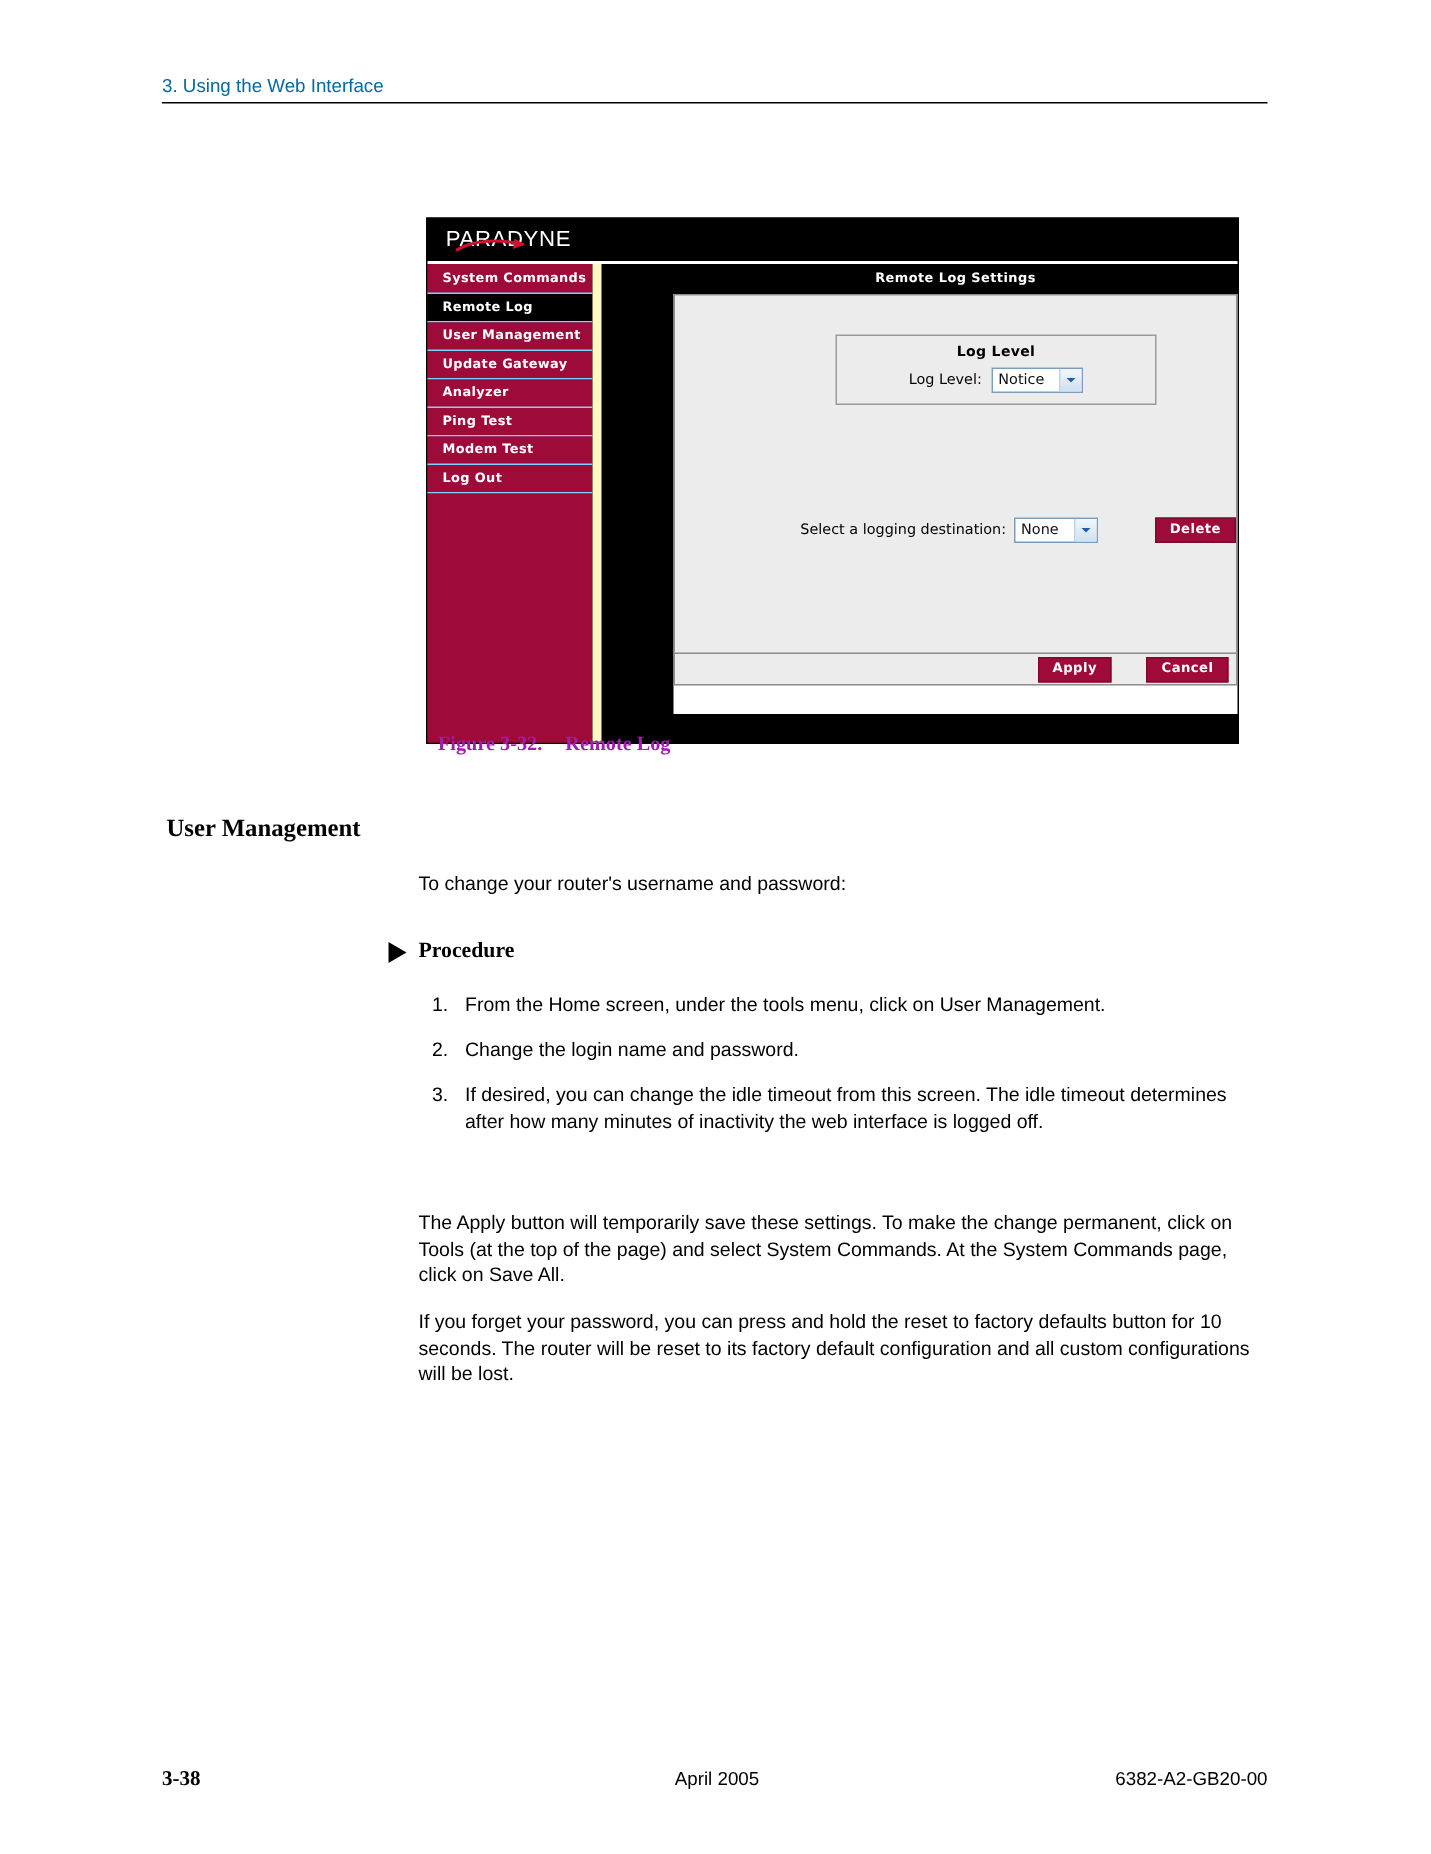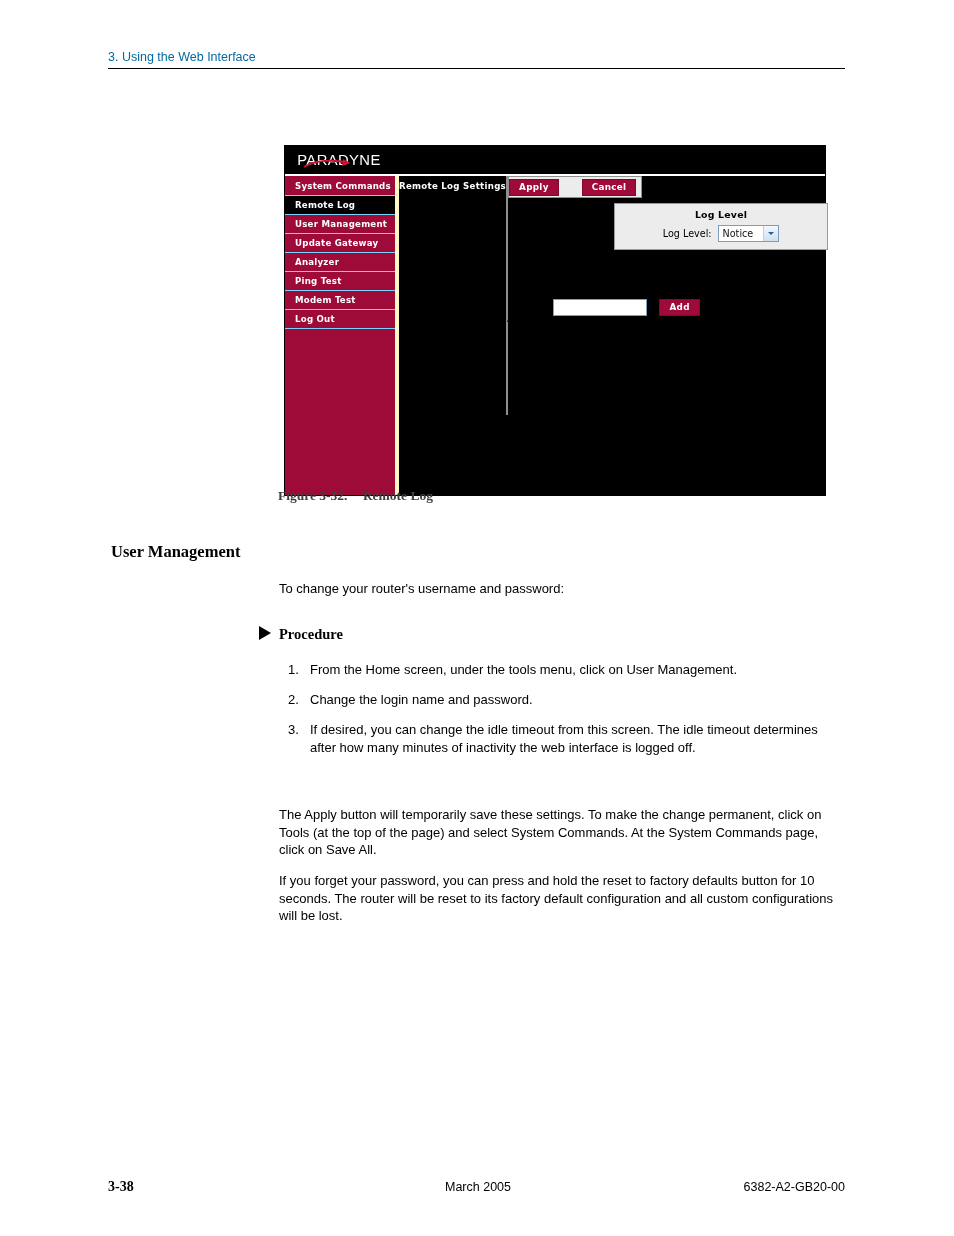--- a/index.html
+++ b/index.html
@@ -141,21 +141,23 @@
   }
   .side-filler {
     background: #9e0b38;
     height: 166px;
   }
 
   .content-col {
     flex: 1 1 auto;
     background: #000000;
     display: flex;
-    border-left: 4px solid #fef9c3;
+    flex-direction: column;
+    border-left: 6px solid #fef9c3;
+    padding-left: 48px;
   }
   .content-title {
     background: #000000;
     color: #ffffff;
     font-size: 8.6px;
     font-weight: bold;
     letter-spacing: 0.3px;
     text-align: center;
     padding: 5px 0 5px 0;
   }
@@ -286,26 +288,26 @@
     padding-right: 5px;
   }
   .content-tail {
     background: #ffffff;
     height: 19px;
   }
 
   
   .fig-caption {
     position: absolute;
-    left: 278px;
+    left: 292px;
     top: 488px;
     font-family: "Liberation Serif", serif;
     font-weight: bold;
     font-size: 13.5px;
-    color: #404040;
+    color: #a21caf;
   }
   .fig-caption .cap-label { margin-right: 12px; }
 
   
   .h-section {
     position: absolute;
     left: 111px;
     top: 542px;
     font-family: "Liberation Serif", serif;
     font-weight: bold;
@@ -317,21 +319,21 @@
     top: 580px;
     width: 566px;
     font-size: 13px;
     line-height: 18px;
   }
   .proc-head {
     position: absolute;
     left: 259px;
     top: 626px;
     display: flex;
-    align-items: flex-start;
+    align-items: center;
     gap: 8px;
   }
   .tri {
     width: 0; height: 0;
     border-top: 7px solid transparent;
     border-bottom: 7px solid transparent;
     border-left: 12px solid #000;
   }
   .proc-label {
     font-family: "Liberation Serif", serif;
@@ -440,26 +442,31 @@
               <span class="fld-label">Log Level:</span>
               <span class="xp-select">
                 <span class="val">Notice</span>
                 <span class="arrow">
                     <i></i>
                   </span>
               </span>
             </div>
           </div>
 
-          <div class="row-ip">
-            <span class="lbl">Add an IP Address:</span>
-            <input class="xp-input" type="text" placeholder="" style="">
-            <span class="btn-red">Add</span>
+
+          <div class="row-dest">
+            <span class="lbl">Select a logging destination:</span>
+            <span class="xp-select">
+              <span class="val">None</span>
+              <span class="arrow">
+                  <i></i>
+                </span>
+            </span>
+            <span class="btn-red">Delete</span>
           </div>
-
 
         </div>
 
         <div class="content-footer">
           <span class="btn-red">Apply</span>
           <span class="btn-red">Cancel</span>
         </div>
         <div class="content-tail"></div>
       </div>
 
@@ -494,15 +501,15 @@
     <span class="num">3.</span>
     <span class="txt">If desired, you can change the idle timeout from this screen. The idle timeout determines after how many minutes of inactivity the web interface is logged off.</span>
   </div>
 </div>
 
 <div class="para para-1">The Apply button will temporarily save these settings. To make the change permanent,  click on Tools (at the top of the page) and select System Commands. At the System Commands page, click on Save All.</div>
 <div class="para para-2">If you forget your password, you can press and hold the reset to factory defaults button for 10 seconds. The router will be reset to its factory default configuration and all custom configurations will be lost.</div>
 
 <div class="page-footer">
   <span class="foot-page">3-38</span>
-  <span class="foot-date">March 2005</span>
+  <span class="foot-date">April 2005</span>
   <span class="foot-doc">6382-A2-GB20-00</span>
 </div>
 
 </body></html>

